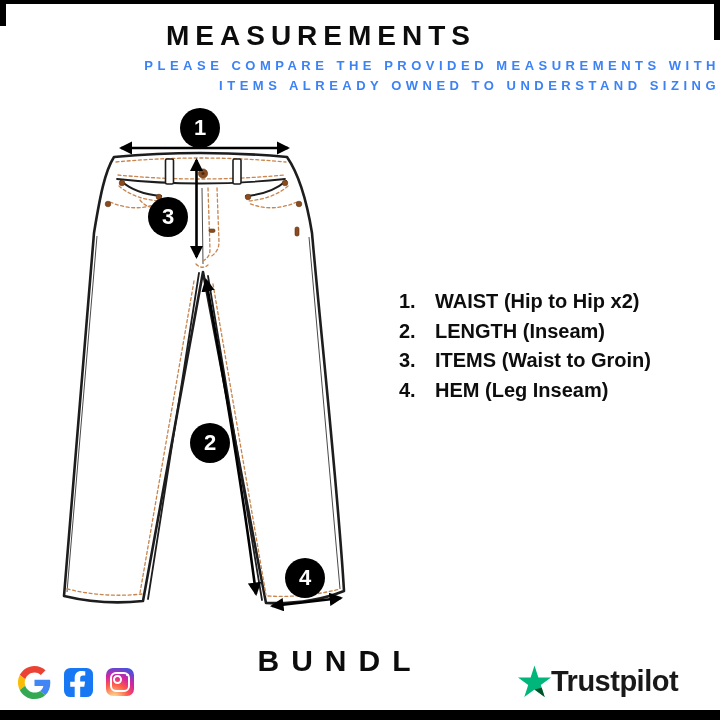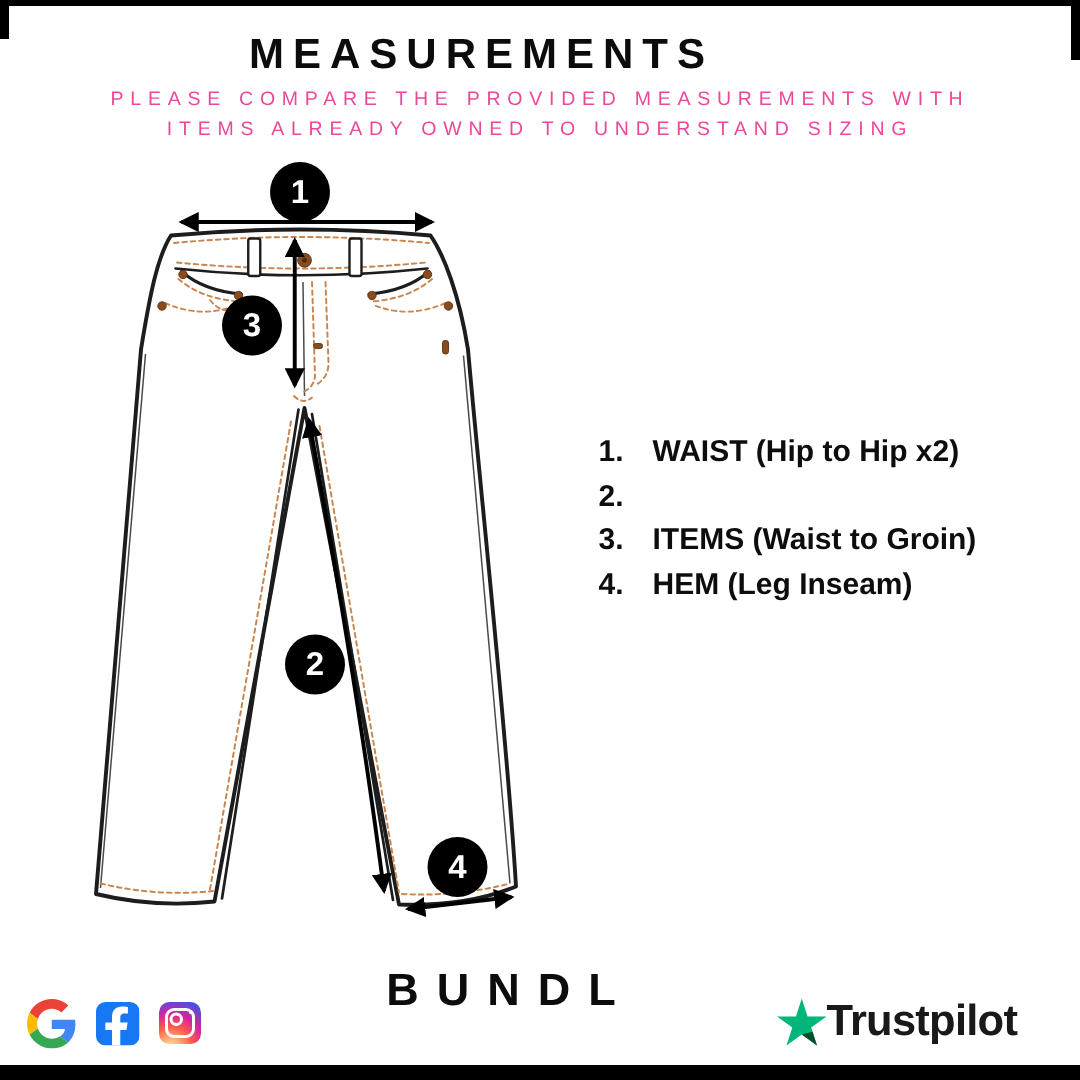--- a/index.html
+++ b/index.html
@@ -21,22 +21,22 @@
   .crop-left{position:absolute;left:0;top:0;width:6px;height:26px;background:#000;}
   .crop-right{position:absolute;right:0;top:0;width:6px;height:40px;background:#000;}
   .bottom-bar{position:absolute;left:0;top:710px;width:720px;height:10px;background:#000;}
 
   
   .title{
     position:absolute;left:0;top:20px;width:642px;text-align:center;
     font-size:28px;font-weight:800;letter-spacing:6px;color:#0c0c0c;
   }
   .subtitle{
-    position:absolute;left:0;top:56px;width:720px;text-align:center;
-    font-size:13px;font-weight:400;letter-spacing:4.5px;line-height:20px;color:#ec4899;
+    position:absolute;left:0;top:56px;width:720px;text-align:right;
+    font-size:13px;font-weight:700;letter-spacing:4.5px;line-height:20px;color:#3b82f6;
   }
 
   
   .diagram-svg{position:absolute;left:0;top:0;width:720px;height:720px;}
   .outline{stroke:var(--outline);fill:none;stroke-linecap:round;}
   .silhouette{fill:#ffffff;stroke:var(--outline);stroke-width:2.6;stroke-linejoin:round;}
   .thin{stroke:#4a4a4a;stroke-width:1;fill:none;}
   .stitch{stroke:var(--stitching);stroke-width:1.3;fill:none;stroke-dasharray:3 2.6;stroke-linecap:round;}
   .rivet{fill:var(--rivet);stroke:#5d3212;stroke-width:.6;}
   .arrow{stroke:#000;stroke-width:2.6;fill:none;}
@@ -169,20 +169,21 @@
       <span>4</span>
     </div>
 
   <div class="legend">
     <div class="legend-row">
       <span class="legend-num">1.</span>
       <span class="legend-label">WAIST (Hip to Hip x2)</span>
     </div>
     <div class="legend-row">
       <span class="legend-num">2.</span>
+      <span class="legend-label">LENGTH (Inseam)</span>
     </div>
     <div class="legend-row">
       <span class="legend-num">3.</span>
       <span class="legend-label">ITEMS (Waist to Groin)</span>
     </div>
     <div class="legend-row">
       <span class="legend-num">4.</span>
       <span class="legend-label">HEM (Leg Inseam)</span>
     </div>
   </div>

